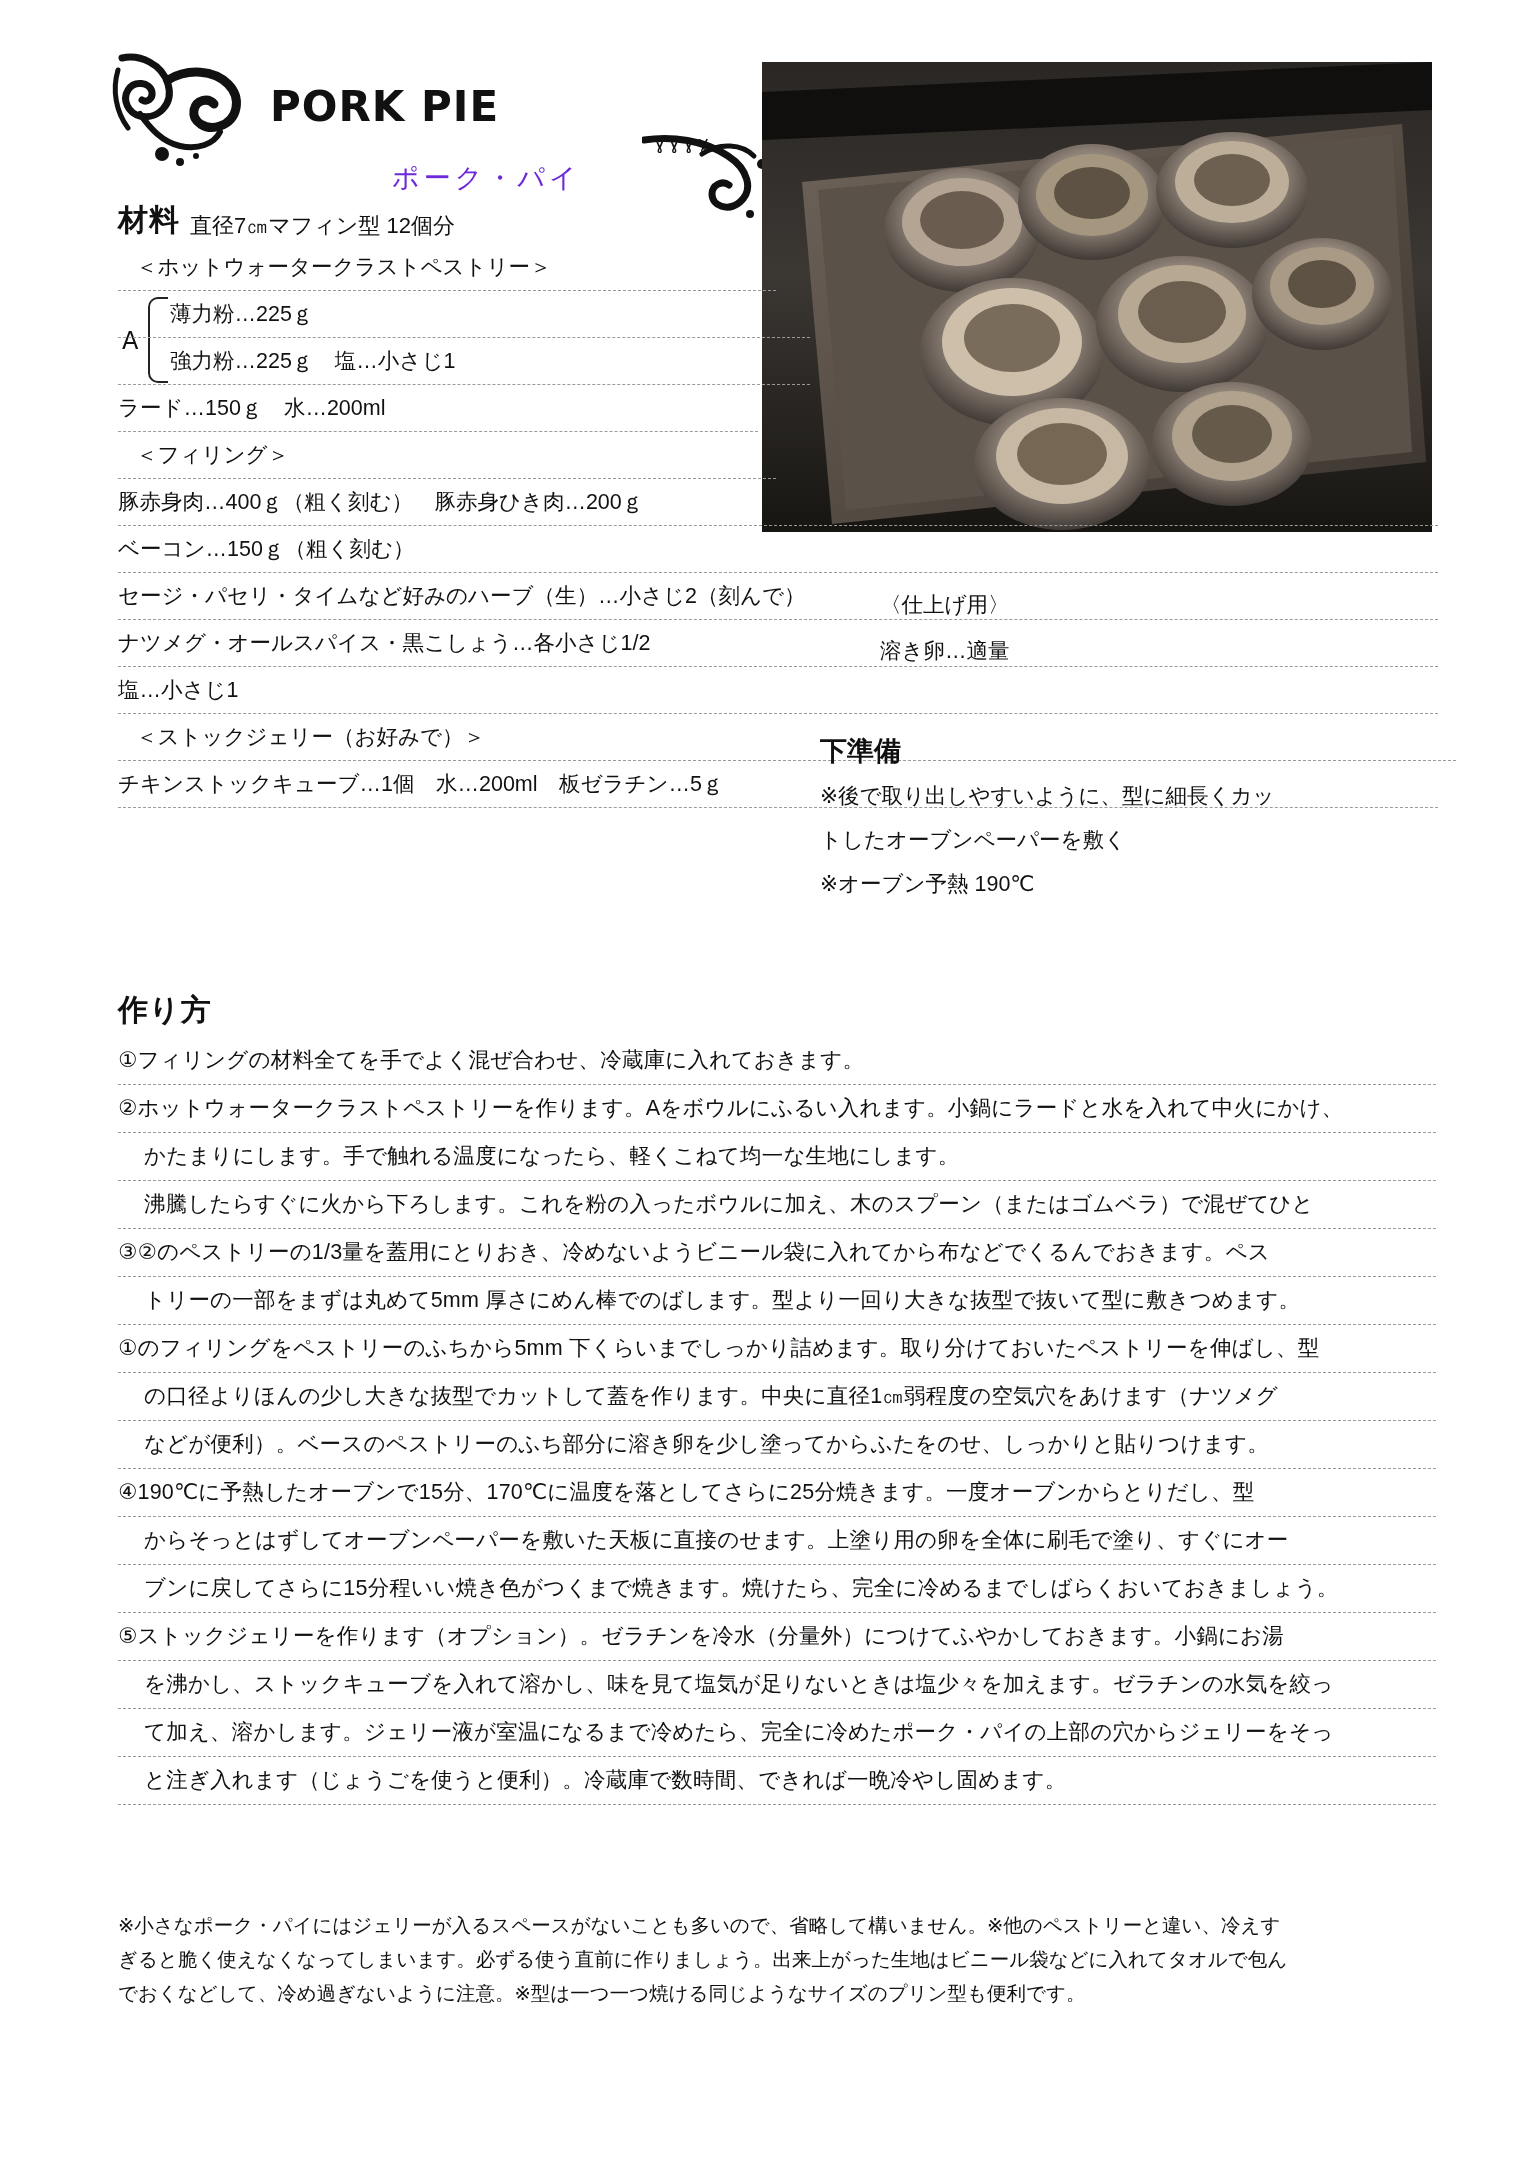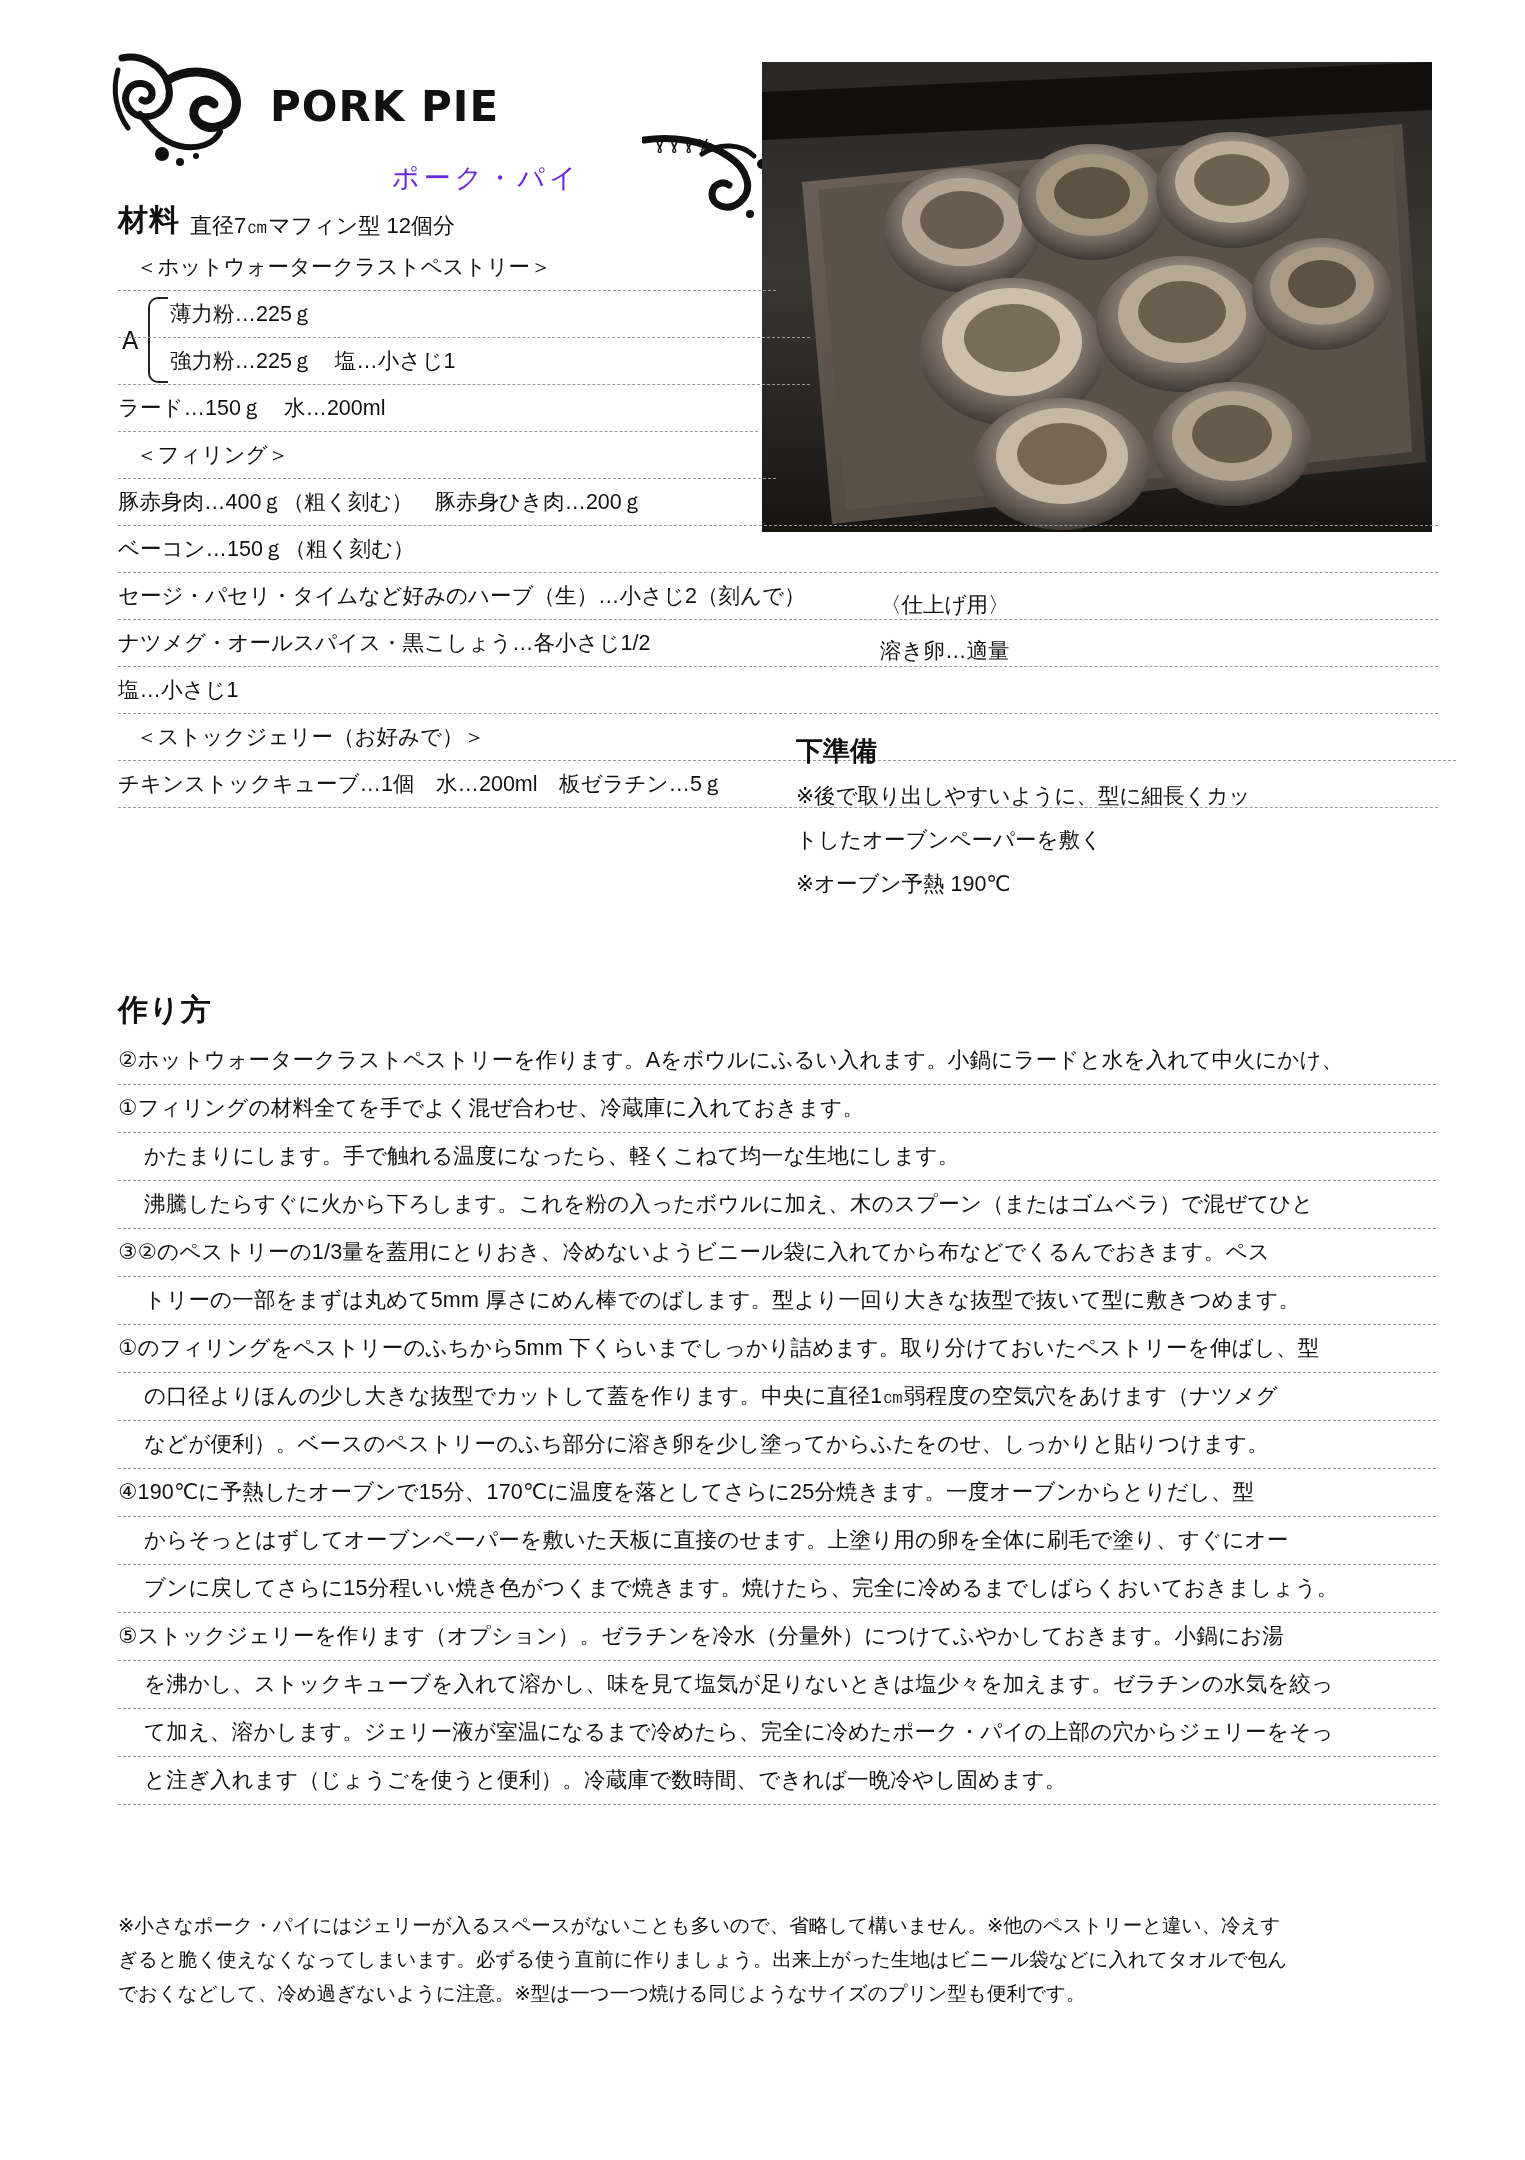--- a/index.html
+++ b/index.html
@@ -311,32 +311,32 @@
     <div class="dashed-row full">塩…小さじ1</div>
     <div class="dashed-row full indent-1">＜ストックジェリー（お好みで）＞</div>
     <div class="dashed-row full">チキンストックキューブ…1個　水…200ml　板ゼラチン…5ｇ</div>
   </div>
 
   <div style="position:absolute;left:880px;top:582px;width:600px;">
     <div class="right-row">〈仕上げ用〉</div>
     <div class="right-row">溶き卵…適量</div>
   </div>
 
-  <div style="position:absolute;left:796px;top:728px;width:660px;">
+  <div style="position:absolute;left:820px;top:728px;width:660px;">
     <div class="prep-title">下準備</div>
     <div class="prep-line">※後で取り出しやすいように、型に細長くカッ</div>
     <div class="prep-line">トしたオーブンペーパーを敷く</div>
     <div class="prep-line">※オーブン予熱 190℃</div>
   </div>
 
   <div class="method">
     <div class="method-title">作り方</div>
 
+    <div class="m-line">①フィリングの材料全てを手でよく混ぜ合わせ、冷蔵庫に入れておきます。</div>
     <div class="m-line">②ホットウォータークラストペストリーを作ります。Aをボウルにふるい入れます。小鍋にラードと水を入れて中火にかけ、</div>
-    <div class="m-line">①フィリングの材料全てを手でよく混ぜ合わせ、冷蔵庫に入れておきます。</div>
     <div class="m-line hang">かたまりにします。手で触れる温度になったら、軽くこねて均一な生地にします。</div>
     <div class="m-line hang">沸騰したらすぐに火から下ろします。これを粉の入ったボウルに加え、木のスプーン（またはゴムベラ）で混ぜてひと</div>
     <div class="m-line">③②のペストリーの1/3量を蓋用にとりおき、冷めないようビニール袋に入れてから布などでくるんでおきます。ペス</div>
     <div class="m-line hang">トリーの一部をまずは丸めて5mm 厚さにめん棒でのばします。型より一回り大きな抜型で抜いて型に敷きつめます。</div>
     <div class="m-line">①のフィリングをペストリーのふちから5mm 下くらいまでしっかり詰めます。取り分けておいたペストリーを伸ばし、型</div>
     <div class="m-line hang">の口径よりほんの少し大きな抜型でカットして蓋を作ります。中央に直径1㎝弱程度の空気穴をあけます（ナツメグ</div>
     <div class="m-line hang">などが便利）。ベースのペストリーのふち部分に溶き卵を少し塗ってからふたをのせ、しっかりと貼りつけます。</div>
     <div class="m-line">④190℃に予熱したオーブンで15分、170℃に温度を落としてさらに25分焼きます。一度オーブンからとりだし、型</div>
     <div class="m-line hang">からそっとはずしてオーブンペーパーを敷いた天板に直接のせます。上塗り用の卵を全体に刷毛で塗り、すぐにオー</div>
     <div class="m-line hang">ブンに戻してさらに15分程いい焼き色がつくまで焼きます。焼けたら、完全に冷めるまでしばらくおいておきましょう。</div>

